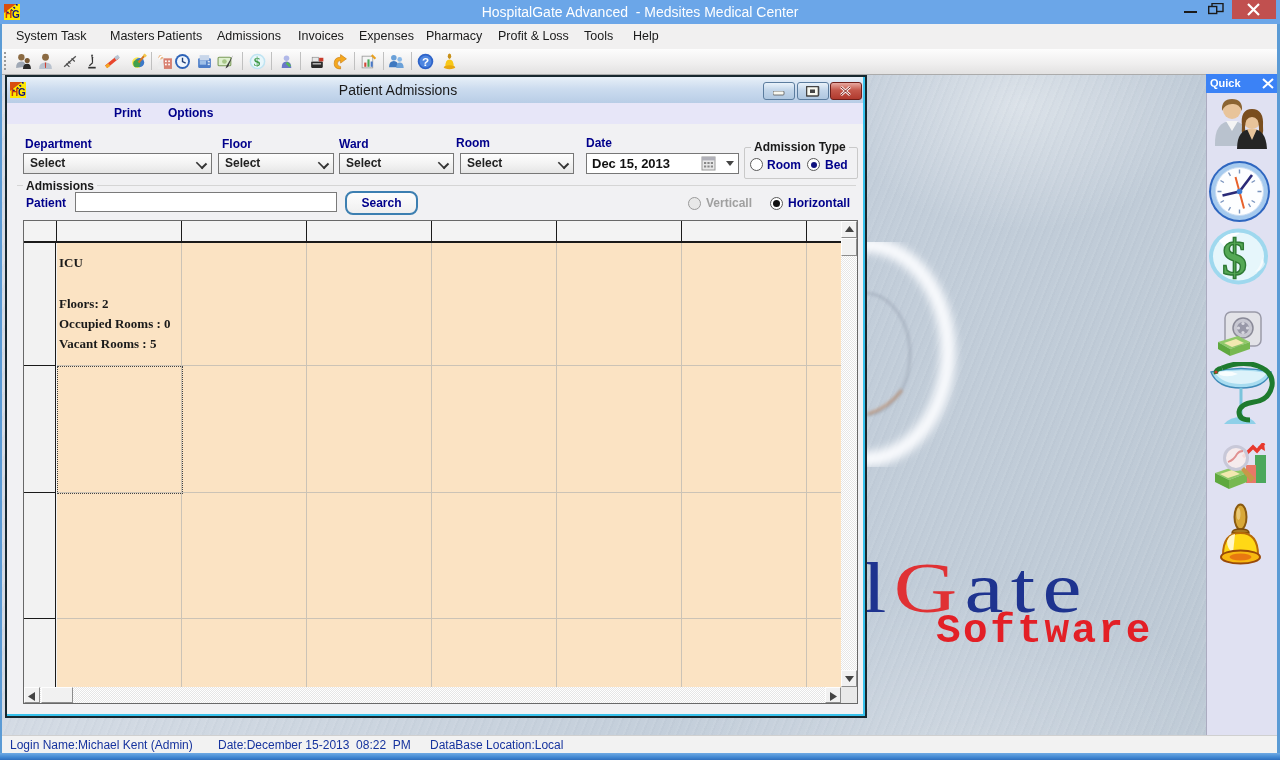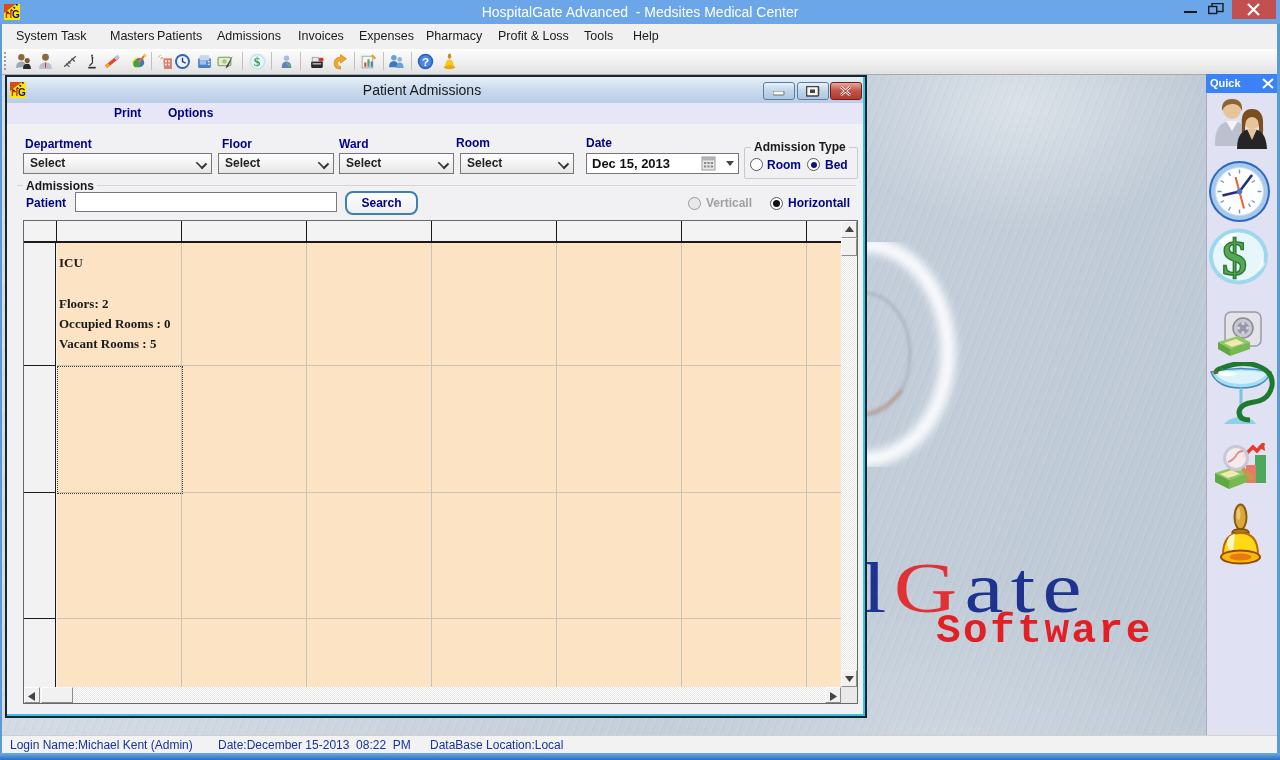--- a/index.html
+++ b/index.html
@@ -30,21 +30,21 @@
 #wm1 .g{color:#E03134;}
 #wm2{left:936px;top:536px;font-family:Liberation Mono, monospace;font-size:41px;line-height:1;font-weight:bold;color:#E31F26;letter-spacing:2.5px;}
 
 #quick{left:1206px;top:74px;width:71px;height:661px;background:#E0E1F2;border-left:1px solid #ABABC0;}
 #quick-h{left:1206px;top:74px;width:74px;height:19px;background:#3b82f6;color:#fff;font-size:11px;font-weight:bold;}
 #quick-h span{position:absolute;left:4px;top:3px;}
 .qi{position:absolute;}
 
 #win{left:5px;top:75px;width:858px;height:639px;border:2px solid #17272E;background:#F1F1F3;}
 #wtitle{left:0;top:0;width:858px;height:26px;background:linear-gradient(#E8F0F8,#CCDCEF 45%,#B8CDE6);}
-#wtitle .t{position:absolute;left:0;top:5px;width:782px;text-align:center;font-size:14px;color:#1a1a1a;padding-left:24px;}
+#wtitle .t{position:absolute;left:0;top:5px;width:782px;text-align:center;font-size:14px;color:#1a1a1a;}
 .wbtn{position:absolute;top:5px;width:30px;height:16px;border:1px solid #5B7C9E;border-radius:3px;background:linear-gradient(#E9F2FA,#C3D6EA 45%,#AFC7E0);}
 #wbtn-close{background:linear-gradient(#E8A9A0,#C4574A 45%,#B03A2E);border-color:#6E1F1A;}
 #wmenu{left:0;top:26px;width:858px;height:21px;background:#E7E6F8;}
 #wmenu span{position:absolute;top:3px;font-size:12px;font-weight:bold;color:#00008B;}
 
 .nv{position:absolute;font-size:12px;font-weight:bold;color:#00008B;white-space:nowrap;}
 .bk{position:absolute;font-size:12px;font-weight:bold;color:#1a1a1a;white-space:nowrap;}
 .cmb{position:absolute;height:19px;border:1px solid #777;background:linear-gradient(#FEFEFE,#F2F2F2 55%,#E5E5E5);font-size:12px;font-weight:bold;color:#222;text-align:right;}
 .cmb b{position:absolute;left:6px;top:2px;}
 .cmb i{position:absolute;right:5px;top:5px;width:7px;height:7px;border:solid #333;border-width:0 2px 2px 0;transform:rotate(45deg) scale(1,.8);font-style:normal;}

